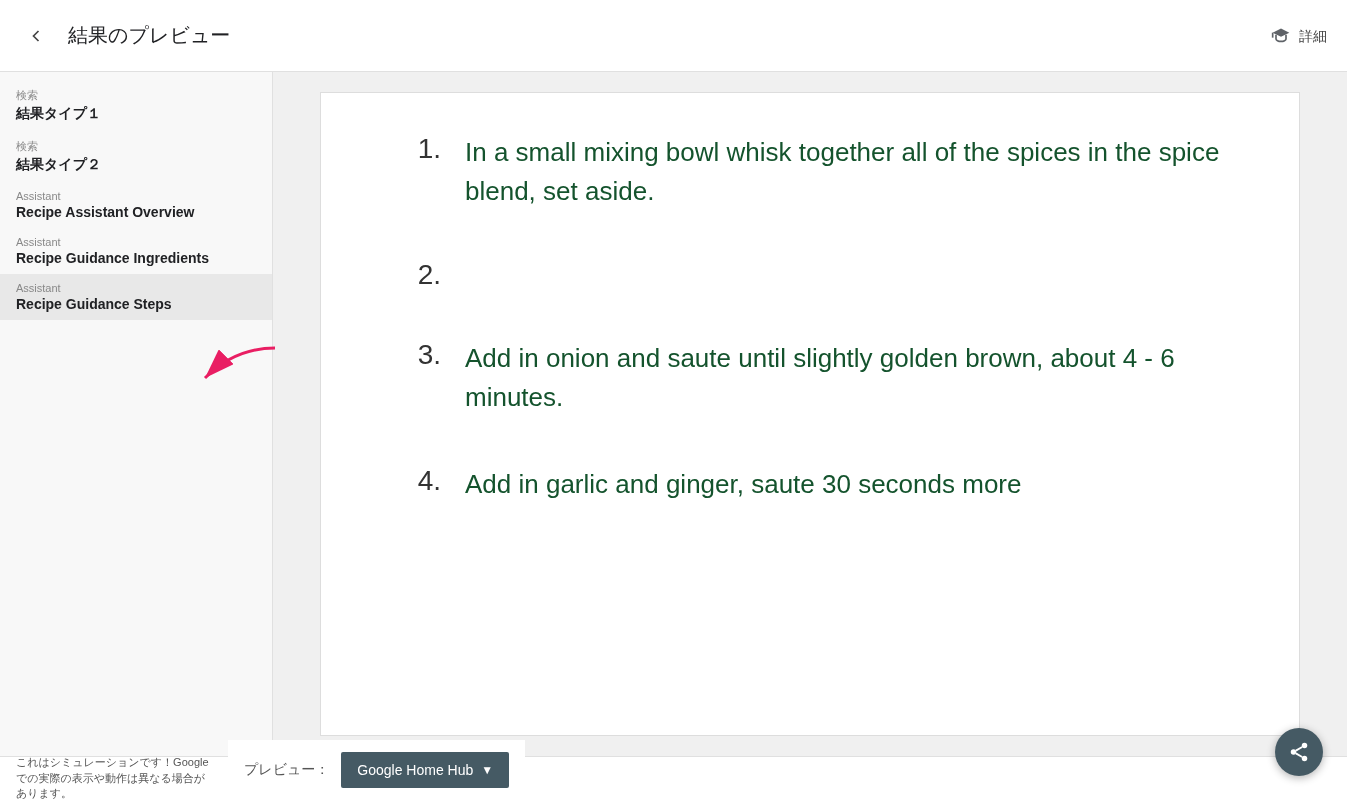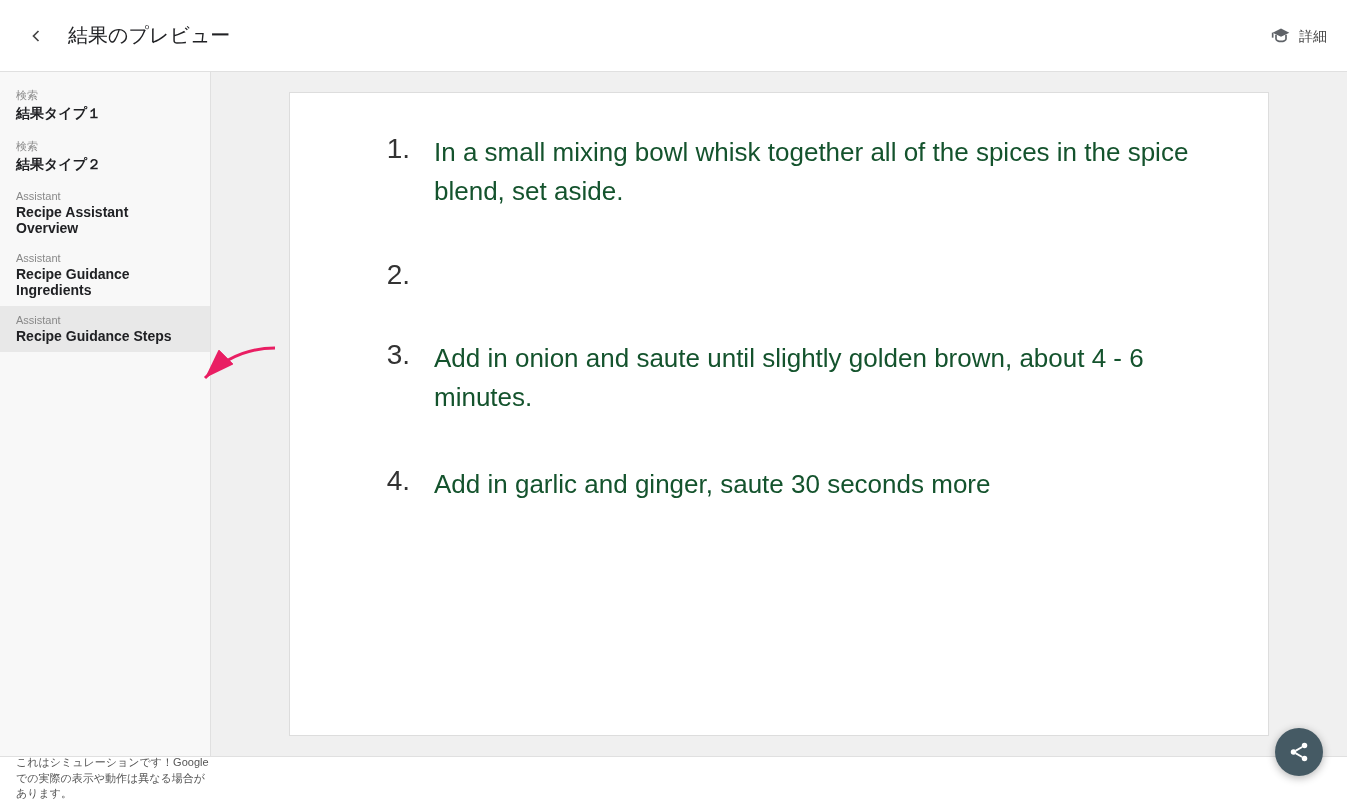--- a/index.html
+++ b/index.html
@@ -19,21 +19,21 @@
     }
     .header-title { font-size: 20px; font-weight: 500; color: #202124; }
     .header-right { display: flex; align-items: flex-end; gap: 8px; }
     .detail-text { color: #444; font-size: 14px; }
 
     
     .main-layout { display: flex; flex: 1; overflow: hidden; }
 
     
     .sidebar {
-      width: 211px; background: #f8f8f8; border-right: 1px solid #e0e0e0;
+      width: 273px; background: #f8f8f8; border-right: 1px solid #e0e0e0;
       overflow-y: auto; flex-shrink: 0; padding: 8px 0;
     }
     .sidebar-item {
       padding: 8px 16px; cursor: pointer; position: relative;
     }
     .sidebar-item.active { background: #e8e8e8; }
     .sidebar-item-category {
       font-size: 11px; color: #888; margin-bottom: 2px;
     }
     .sidebar-item-label { font-size: 14px; color: #202124; font-weight: 700; }
@@ -174,20 +174,27 @@
       <marker id="arrowhead" markerWidth="10" markerHeight="7" refX="10" refY="3.5" orient="auto">
         <polygon points="0 0, 10 3.5, 0 7" fill="#e91e63"></polygon>
       </marker>
     </defs>
     <path d="M 100 10 Q 60 10 30 40" stroke="#e91e63" stroke-width="3" fill="none" marker-end="url(#arrowhead)"></path>
   </svg>
 </div>
 
 <div class="footer">
   <div class="footer-note">これはシミュレーションです！Googleでの実際の表示や動作は異なる場合があります。</div>
+  <div class="preview-bar">
+    <span class="preview-label">プレビュー：</span>
+    <button class="preview-select-btn">
+      <span>Google Home Hub</span>
+      <span class="chevron">▼</span>
+    </button>
+  </div>
 </div>
 
 <button class="share-fab">
   <svg width="22" height="22" viewBox="0 0 24 24" fill="none">
     <circle cx="18" cy="5" r="3" fill="white"></circle>
     <circle cx="6" cy="12" r="3" fill="white"></circle>
     <circle cx="18" cy="19" r="3" fill="white"></circle>
     <line x1="8.59" y1="13.51" x2="15.42" y2="17.49" stroke="white" stroke-width="2"></line>
     <line x1="15.41" y1="6.51" x2="8.59" y2="10.49" stroke="white" stroke-width="2"></line>
   </svg>

